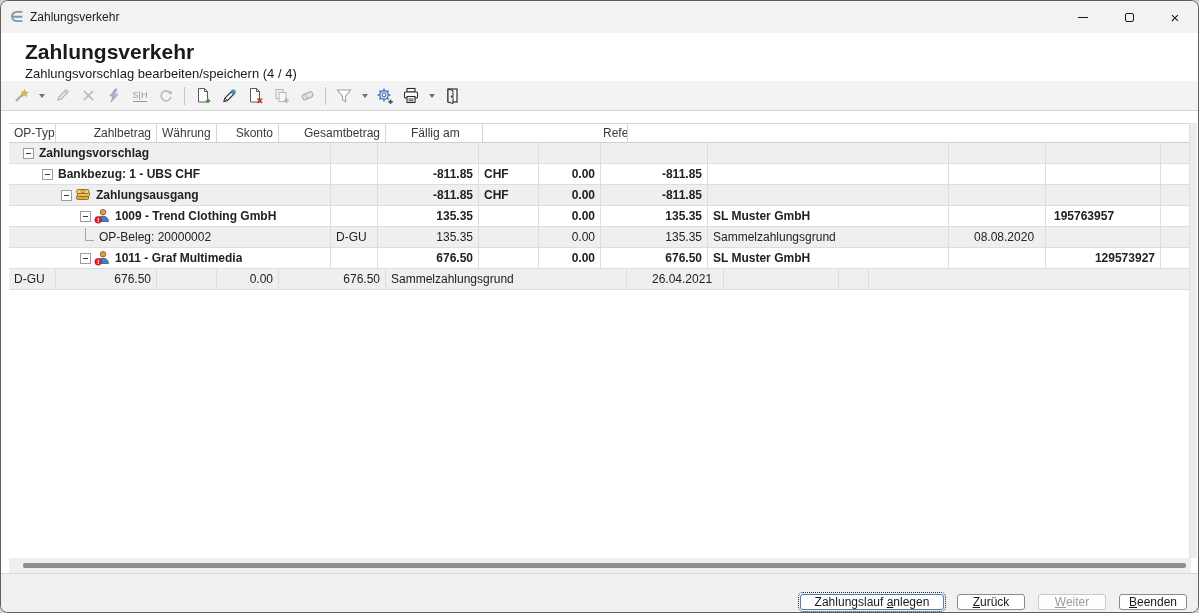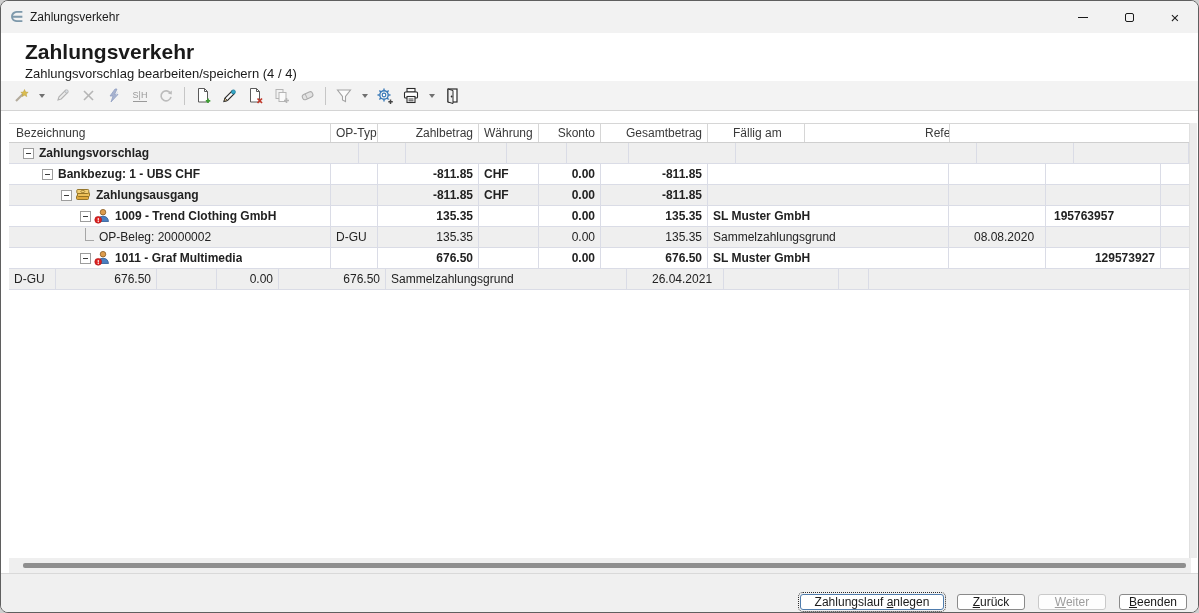--- a/index.html
+++ b/index.html
@@ -203,33 +203,32 @@
       <svg width="16" height="17" viewBox="0 0 16 17">
         <rect x="4" y="2" width="9" height="13" fill="#fff" stroke="#2a2a2a" stroke-width="1.2"></rect>
         <path d="M4,2 L9,3.5 V16.5 L4,15 Z" fill="#f0f0f0" stroke="#2a2a2a" stroke-width="1"></path>
         <circle cx="7.6" cy="9.5" r="0.9" fill="#2a2a2a"></circle>
       </svg>
     </button>
   </div>
 
   <div class="grid">
     <div class="grid-header" id="grid-header">
-        <div class="hcell a-left" style="width: 322px; padding-left: 7px;">Bezeichnung</div>
         <div class="hcell a-left" style="width: 47px;">OP-Typ</div>
         <div class="hcell a-right" style="width: 101px;">Zahlbetrag</div>
         <div class="hcell a-left" style="width: 60px;">Währung</div>
         <div class="hcell a-right" style="width: 62px;">Skonto</div>
         <div class="hcell a-right" style="width: 107px;">Gesamtbetrag</div>
         <div class="hcell a-left" style="width: 97px; padding-left: 25px;">Fällig am</div>
         <div class="hcell a-left" style="width: 115px; padding-left: 8px; margin-top: 40px;">Teilnehmernummer</div>
         <div class="hcell a-left" style="width: 30px;">Referenz</div>
       </div>
     <div id="grid-body">
         <div class="grid-row shaded bold">
-          <div class="cell a-left tree" style="width: 350px; padding-left: 14px;">
+          <div class="cell a-left tree" style="width: 322px; padding-left: 14px;">
             <span class="expander"></span>
             <span class="tree-label">Zahlungsvorschlag</span>
           </div>
           <div class="cell a-left" style="width: 47px;"></div>
           <div class="cell a-right" style="width: 101px;"></div>
           <div class="cell a-left" style="width: 60px;"></div>
           <div class="cell a-right" style="width: 62px;"></div>
           <div class="cell a-right" style="width: 107px;"></div>
           <div class="cell a-left" style="width: 241px;"></div>
           <div class="cell a-left" style="width: 97px; padding-left: 25px;"></div>

